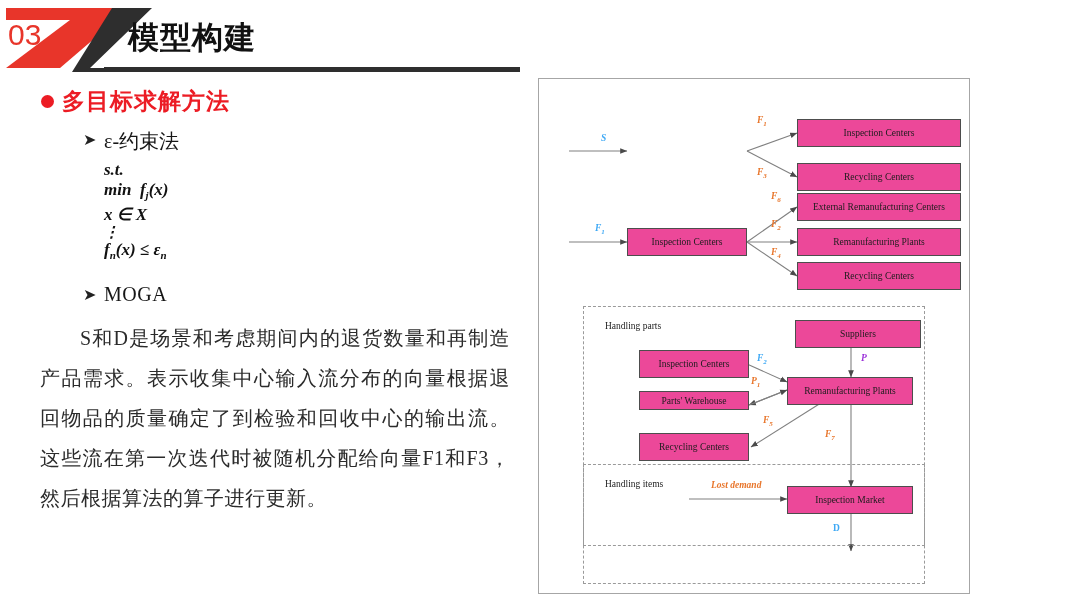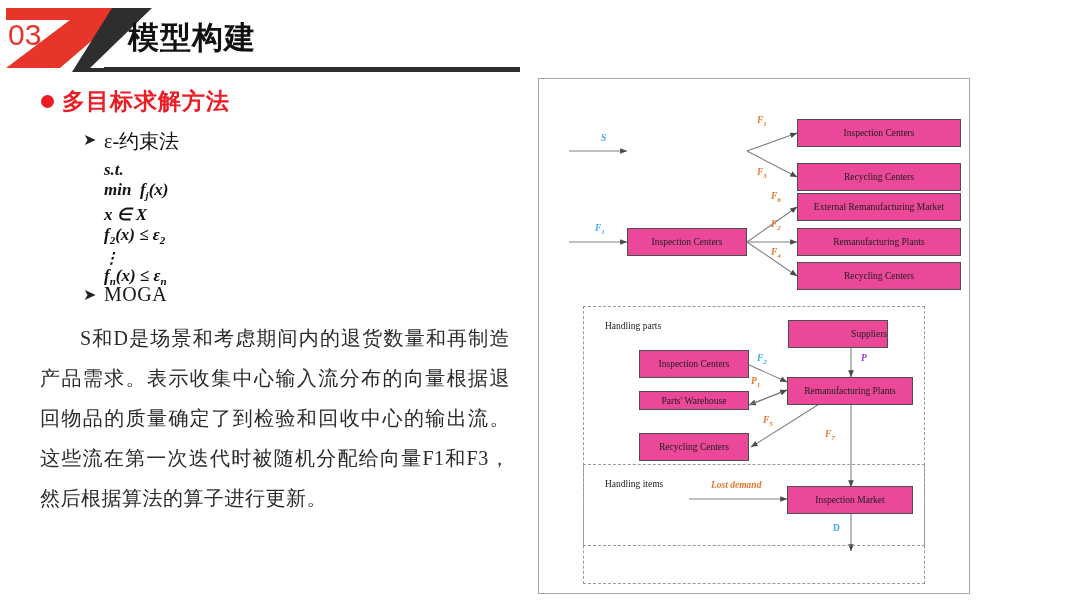--- a/index.html
+++ b/index.html
@@ -130,23 +130,20 @@
   <div class="arrow-glyph arrow-item" id="sub1-arrow">➤</div>
   <div id="sub1-label">ε-约束法</div>
 
   <div id="formula-block">
     <div class="fline">s.t.</div>
     <div class="fline">
       <span>min</span>&nbsp;
       <span>f</span><sub>j</sub><span>(x)</span>
     </div>
     <div class="fline">x ∈ X</div>
-    <div class="fline">
-      <span>f</span><sub>2</sub><span>(x) ≤ </span><span>ε</span><sub>2</sub>
-    </div>
     <div class="fline vdots">⋮</div>
     <div class="fline">
       <span>f</span><sub>n</sub><span>(x) ≤ </span><span>ε</span><sub>n</sub>
     </div>
   </div>
 
   <div class="arrow-glyph arrow-item" id="sub2-arrow">➤</div>
   <div id="sub2-label">MOGA</div>
 
   <div id="body-paragraph">S和D是场景和考虑期间内的退货数量和再制造产品需求。表示收集中心输入流分布的向量根据退回物品的质量确定了到检验和回收中心的输出流。这些流在第一次迭代时被随机分配给向量F1和F3，然后根据算法的算子进行更新。</div>
@@ -197,33 +194,33 @@
   <div class="dashbox" style="left:44px;top:227px;width:342px;height:240px;"></div>
   <div class="dashbox" style="left:44px;top:385px;width:342px;height:120px;"></div>
 
   <div class="nodebox" style="left:258px;top:40px;width:164px;height:28px;">
     <span>Inspection Centers</span>
   </div>
   <div class="nodebox" style="left:258px;top:84px;width:164px;height:28px;">
     <span>Recycling Centers</span>
   </div>
   <div class="nodebox" style="left:258px;top:114px;width:164px;height:28px;">
-    <span>External Remanufacturing Market</span>
+    <span>External Remanufacturing Centers</span>
   </div>
   <div class="nodebox" style="left:88px;top:149px;width:120px;height:28px;">
     <span>Inspection Centers</span>
   </div>
   <div class="nodebox" style="left:258px;top:149px;width:164px;height:28px;">
     <span>Remanufacturing Plants</span>
   </div>
   <div class="nodebox" style="left:258px;top:183px;width:164px;height:28px;">
     <span>Recycling Centers</span>
   </div>
 
-  <div class="nodebox" style="left:249px;top:241px;width:100px;height:28px;justify-content:flex-end;">
+  <div class="nodebox" style="left:256px;top:241px;width:126px;height:28px;">
     <span>Suppliers</span>
   </div>
   <div class="nodebox" style="left:100px;top:271px;width:110px;height:28px;">
     <span>Inspection Centers</span>
   </div>
   <div class="nodebox" style="left:248px;top:298px;width:126px;height:28px;">
     <span>Remanufacturing Plants</span>
   </div>
   <div class="nodebox" style="left:100px;top:312px;width:110px;height:19px;">
     <span>Parts' Warehouse</span>

